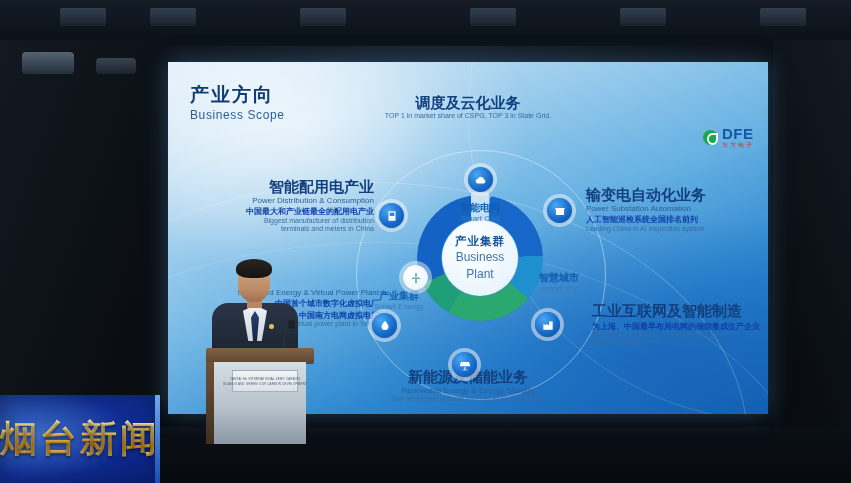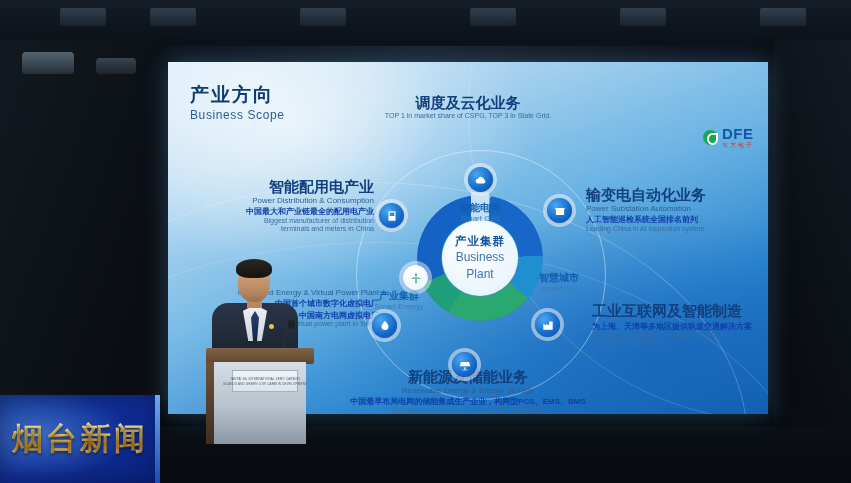--- a/index.html
+++ b/index.html
@@ -230,21 +230,21 @@
       radial-gradient(ellipse 80% 70% at 25% 45%, rgba(90,150,225,.55) 0%, rgba(90,150,225,0) 70%),
       linear-gradient(135deg,#1b3fa0 0%, #11309a 40%, #0a2280 100%);
     display: flex; align-items: center; justify-content: center;
     box-shadow: inset 0 0 24px rgba(0,0,0,.35);
   }
   .banner::before {
     content: ""; position: absolute; right: 0; top: 0; width: 5px; height: 100%;
     background: linear-gradient(180deg,#6fa8e8,#1b4db5);
   }
   .banner-text {
-    font-size: 31px; font-weight: 700; letter-spacing: 3px;
+    font-size: 37px; font-weight: 700; letter-spacing: 3px;
     font-family: Liberation Serif, serif;
     background: linear-gradient(180deg,#fff6c9 0%, #ffd86b 35%, #e8a426 62%, #ffe79a 100%);
     -webkit-background-clip: text; background-clip: text; color: transparent;
     text-shadow: 0 2px 3px rgba(0,0,0,.45);
   }
 </style>
 </head>
 <body>
 
 <div id="stage">
@@ -298,36 +298,35 @@
     <div class="blk r" style="left:6px; top:116px; width:200px;">
       <div class="cn1">智能配用电产业</div>
       <div class="en1">Power Distribution &amp; Consumption</div>
       <div class="cn2">中国最大和产业链最全的配用电产业</div>
       <div class="en2">Biggest manufacturer of distribution</div>
       <div class="en2">terminals and meters in China</div>
     </div>
 
     <div class="blk l" style="left:424px; top:240px; width:190px;">
       <div class="cn1">工业互联网及智能制造</div>
-      <div class="cn2">为上海、天津等多地区提供轨道交通解决方案</div>
+      <div class="cn2">为上海、中国最早布局电网的储能集成生产企业</div>
       <div class="en2">Rail transit solutions for multiple projects in</div>
       <div class="en2">Shanghai, Tianjin, etc.</div>
     </div>
 
     <div class="blk r" style="left:-4px; top:226px; width:215px;">
       <div class="en1">Integrated Energy &amp; Virtual Power Plant</div>
       <div class="cn2">中国首个城市数字化虚拟电厂</div>
       <div class="cn2">中国南方电网虚拟电厂</div>
       <div class="en2">First city level virtual power plant in Yantai</div>
     </div>
 
     <div class="blk c" style="left:100px; top:306px; width:400px;">
       <div class="cn1">新能源及储能业务</div>
       <div class="en1">Renewable Energy &amp; Energy Storage</div>
-      <div class="cn2">中国最早布局电网的储能集成生产企业，构网型PCS、EMS、BMS</div>
       <div class="en2">Self-developed network-forming  PCS, EMS, BMS</div>
     </div>
   </div>
 
   <div class="orbit"></div>
 
   <div class="hublabel" style="left:435px; top:202px; width:90px;text-align:center;">
     <div class="cn">智能电网</div>
     <div class="en">Smart Grid</div>
   </div>

